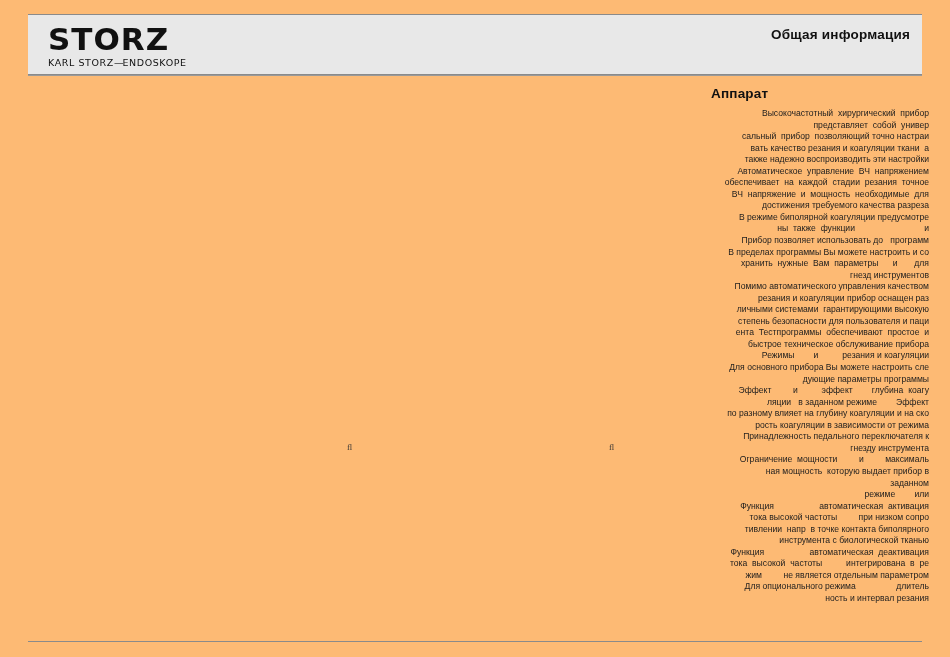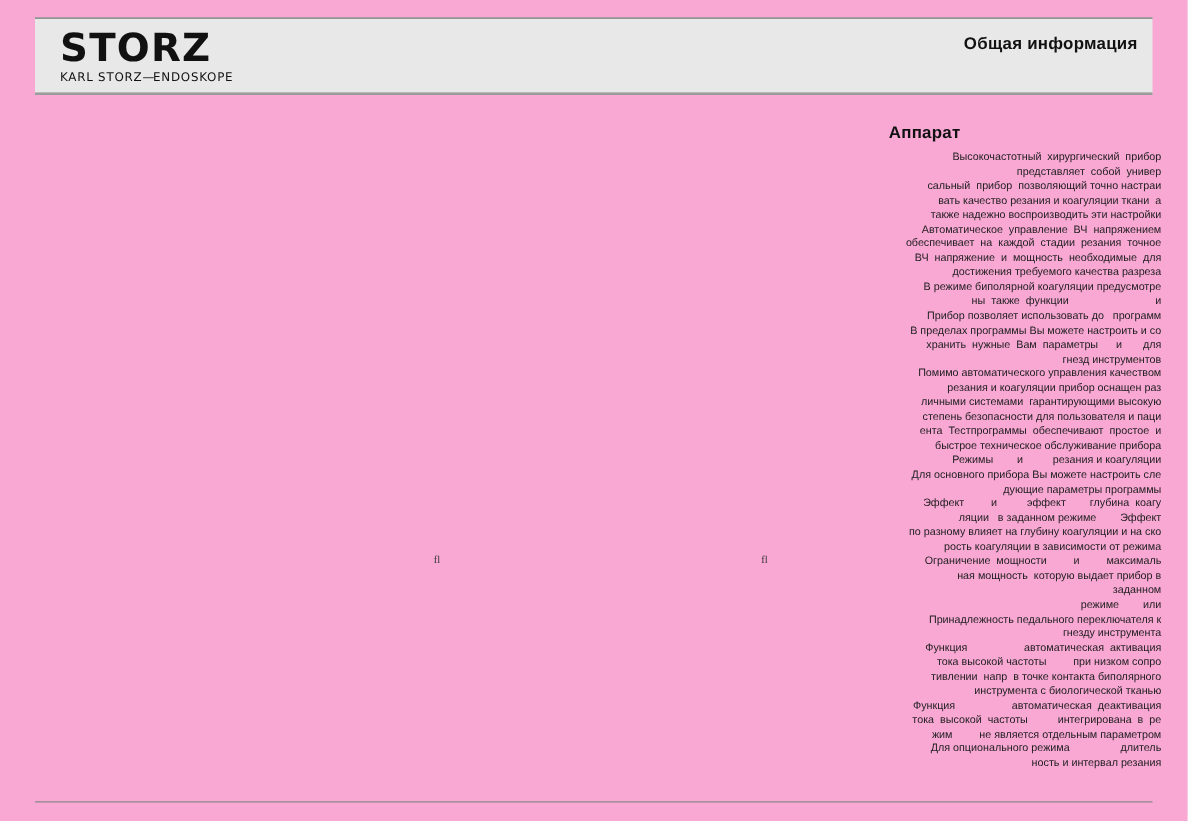--- a/index.html
+++ b/index.html
@@ -14,21 +14,21 @@
     color: #1a1a1a;
     position: relative;
     overflow: hidden;
   }
 
   .page {
     position: absolute;
     left: 0; top: 0;
     width: 950px;
     height: 657px;
-    background: #f9a8d4;
+    background: #fdba74;
   }
 
   
   .header-band {
     position: absolute;
     left: 28px;
     top: 14px;
     width: 894px;
     height: 60px;
     background: #e8e8e8;
@@ -101,21 +101,20 @@
     height: 1px;
     background: #8a8a8a;
   }
 
   
   .col-right {
     position: absolute;
     left: 711px;
     top: 86px;
     width: 218px;
-    margin-top: 12px;
   }
   .sec-title {
     font-size: 13.5px;
     font-weight: bold;
     color: #111;
     margin: 0 0 7px 0;
     letter-spacing: 0.2px;
   }
   .para {
     font-size: 8.6px;
@@ -187,25 +186,25 @@
 степень безопасности для пользователя и паци
 ента  Тестпрограммы  обеспечивают  простое  и
 быстрое техническое обслуживание прибора</p>
         <p class="para indent">Режимы        и          резания и коагуляции</p>
         <p class="para">Для основного прибора Вы можете настроить сле
 дующие параметры программы</p>
         <p class="para indent">Эффект         и          эффект        глубина  коагу
 ляции   в заданном режиме        Эффект
 по разному влияет на глубину коагуляции и на ско
 рость коагуляции в зависимости от режима</p>
+        <p class="para indent">Принадлежность педального переключателя к
+гнезду инструмента</p>
         <p class="para indent">Ограничение  мощности         и         максималь
 ная мощность  которую выдает прибор в заданном
 режиме        или</p>
-        <p class="para indent">Принадлежность педального переключателя к
-гнезду инструмента</p>
         <p class="para indent">Функция                   автоматическая  активация
 тока высокой частоты         при низком сопро
 тивлении  напр  в точке контакта биполярного
 инструмента с биологической тканью</p>
         <p class="para indent">Функция                   автоматическая  деактивация
 тока  высокой  частоты          интегрирована  в  ре
 жим         не является отдельным параметром</p>
         <p class="para indent">Для опционального режима                 длитель
 ность и интервал резания</p>
       </div>

